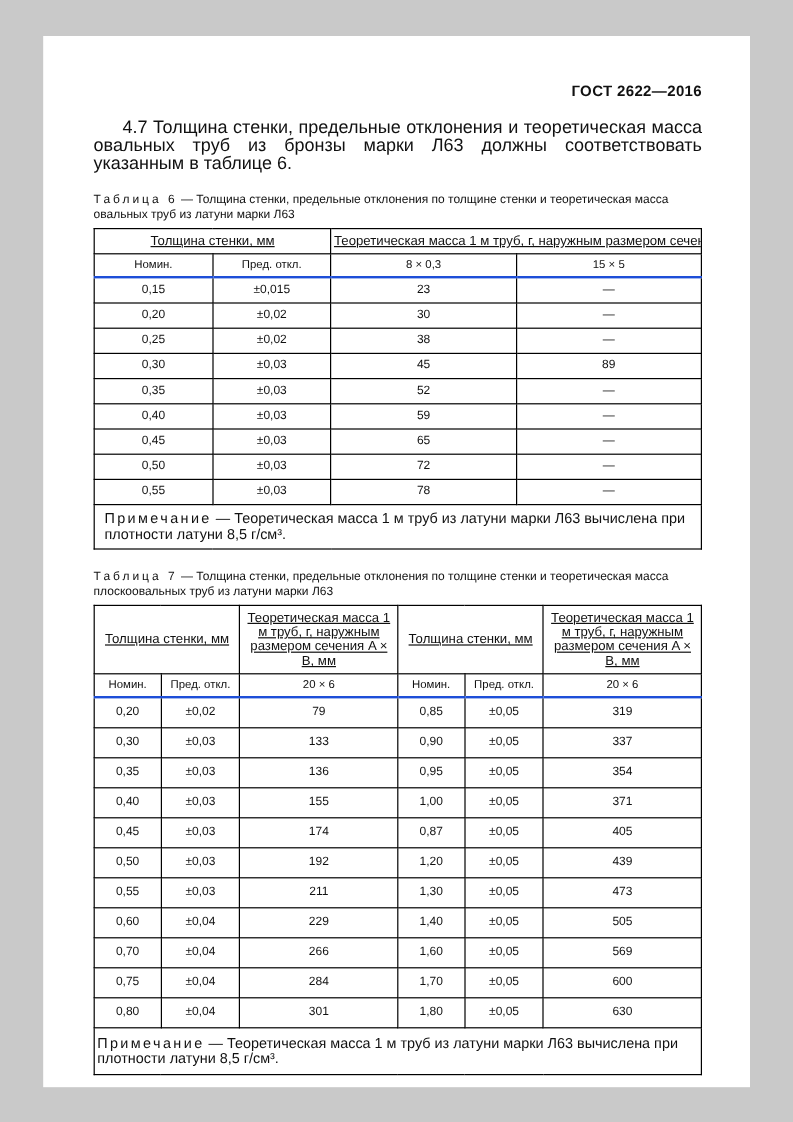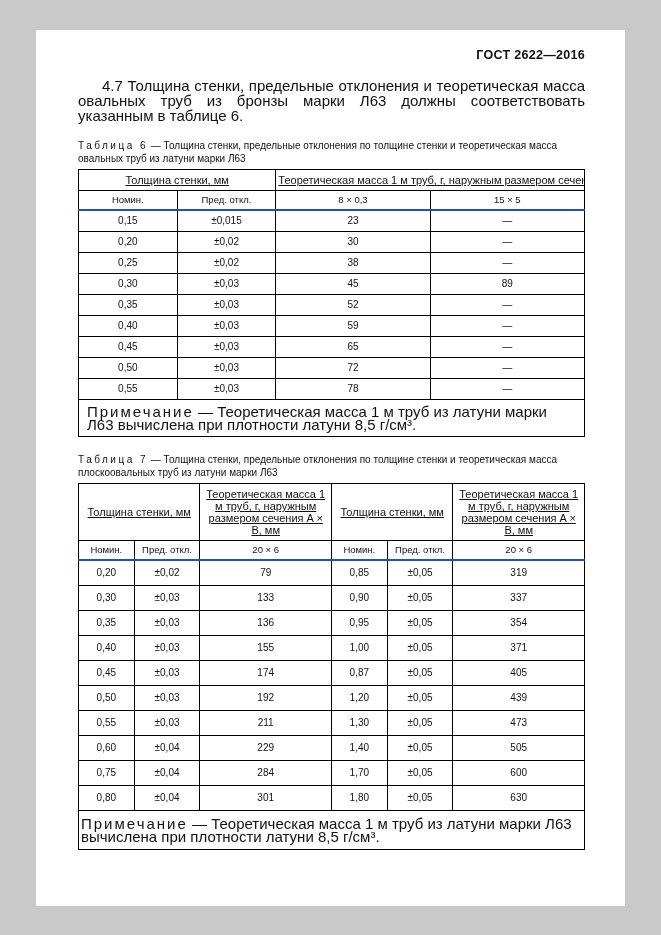--- a/index.html
+++ b/index.html
@@ -8,21 +8,21 @@
     background:#c9c9c9;
     position:relative;
     font-family:"Liberation Sans", sans-serif;
     color:#111;
   }
   .page {
     position:absolute; left:36px; top:30px;
     width:589px; height:876px;
     background:#ffffff;
     box-sizing:border-box;
-    padding:18px 40px 0 42px;
+    padding:39px 40px 0 42px;
     overflow:hidden;
   }
   .doc-header {
     text-align:right; font-weight:bold; font-size:12.5px;
     margin-bottom:16px; letter-spacing:0.3px;
   }
   .para {
     font-size:15px; line-height:15px; text-align:justify;
     text-indent:24px; margin:0 0 10px 0;
   }
@@ -39,21 +39,21 @@
     text-align:center; vertical-align:middle;
     font-weight:normal; padding:4px 2px;
     line-height:12px;
   }
   .subhead th { border-bottom:2px solid #1d4ed8; font-size:9.5px; padding:3px 2px; }
   .grouphead th { font-size:11px;text-decoration:underline; }
   .one-line { white-space:nowrap; font-size:9px; overflow:hidden; }
   .t6 { margin-bottom:14px; }
   .t7 td { padding:6px 2px; }
   .note-cell {
-    text-align:left; font-size:15px; line-height:13px;
+    text-align:left; font-size:12px; line-height:13px;
     padding:5px 8px 5px 8px;
   }
   .note-label { letter-spacing:2px; }
 </style>
 </head>
 <body>
 
 <div class="page">
 
   <div class="doc-header">ГОСТ 2622—2016</div>
@@ -240,20 +240,28 @@
         </tr>
         <tr>
           <td>0,60</td>
           <td>±0,04</td>
           <td>229</td>
           <td>1,40</td>
           <td>±0,05</td>
           <td>505</td>
         </tr>
         <tr>
+          <td>0,70</td>
+          <td>±0,04</td>
+          <td>266</td>
+          <td>1,60</td>
+          <td>±0,05</td>
+          <td>569</td>
+        </tr>
+        <tr>
           <td>0,75</td>
           <td>±0,04</td>
           <td>284</td>
           <td>1,70</td>
           <td>±0,05</td>
           <td>600</td>
         </tr>
         <tr>
           <td>0,80</td>
           <td>±0,04</td>

